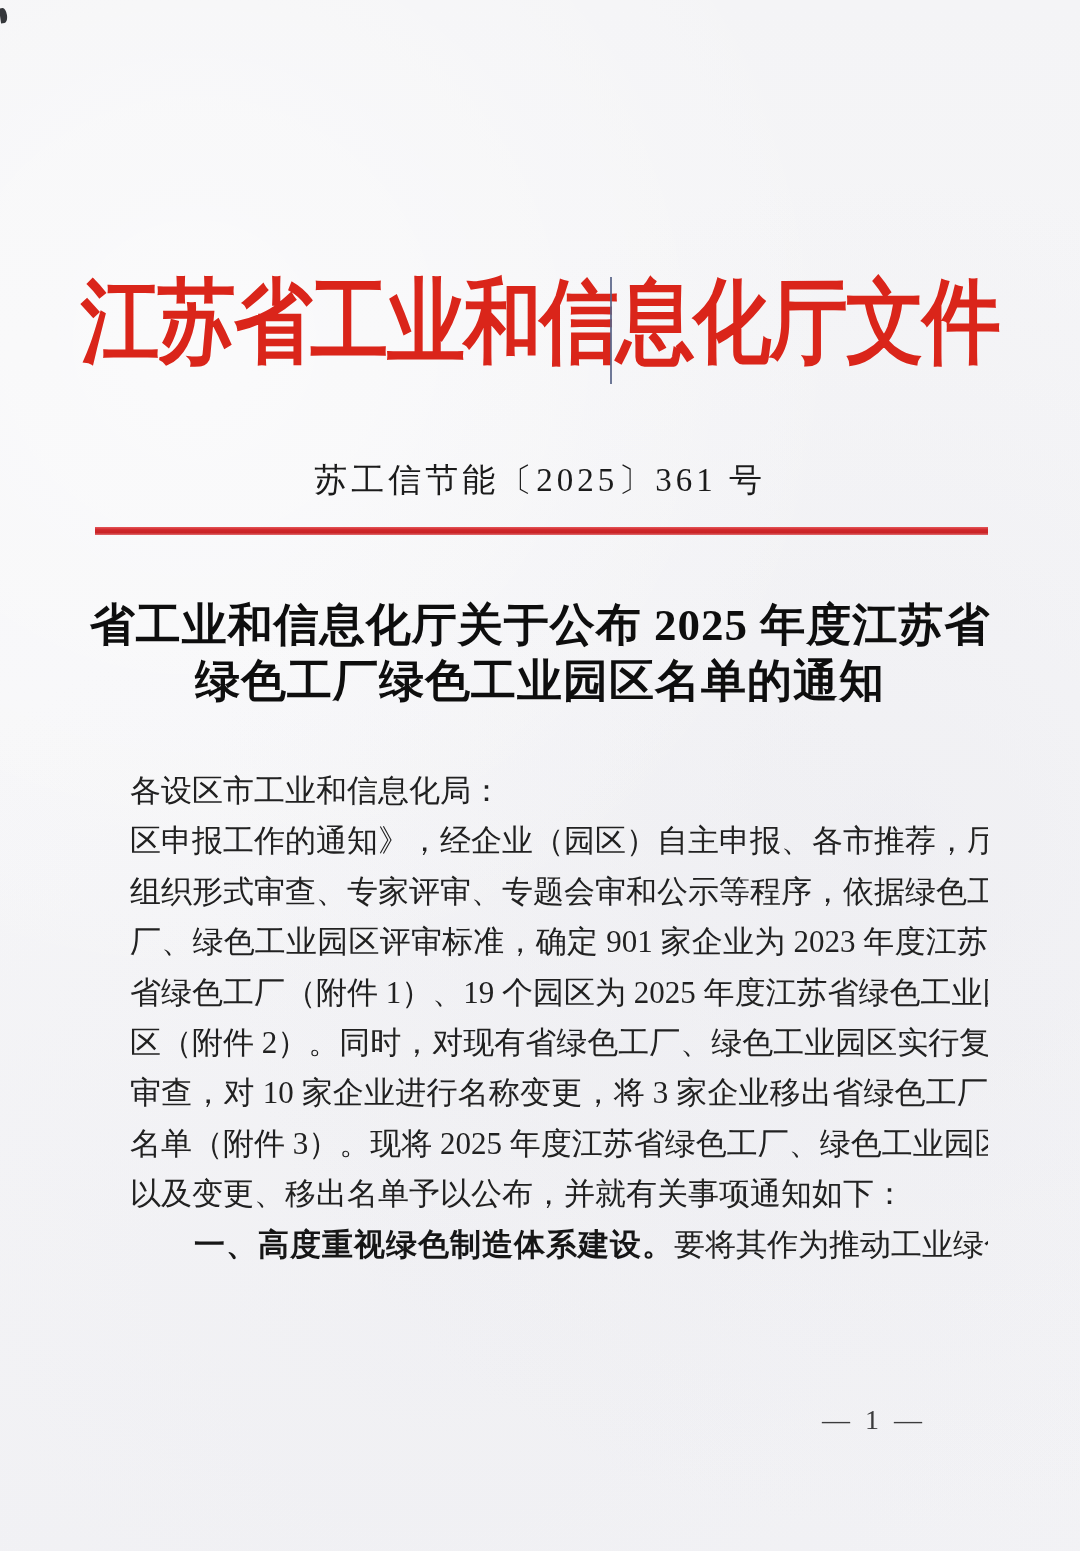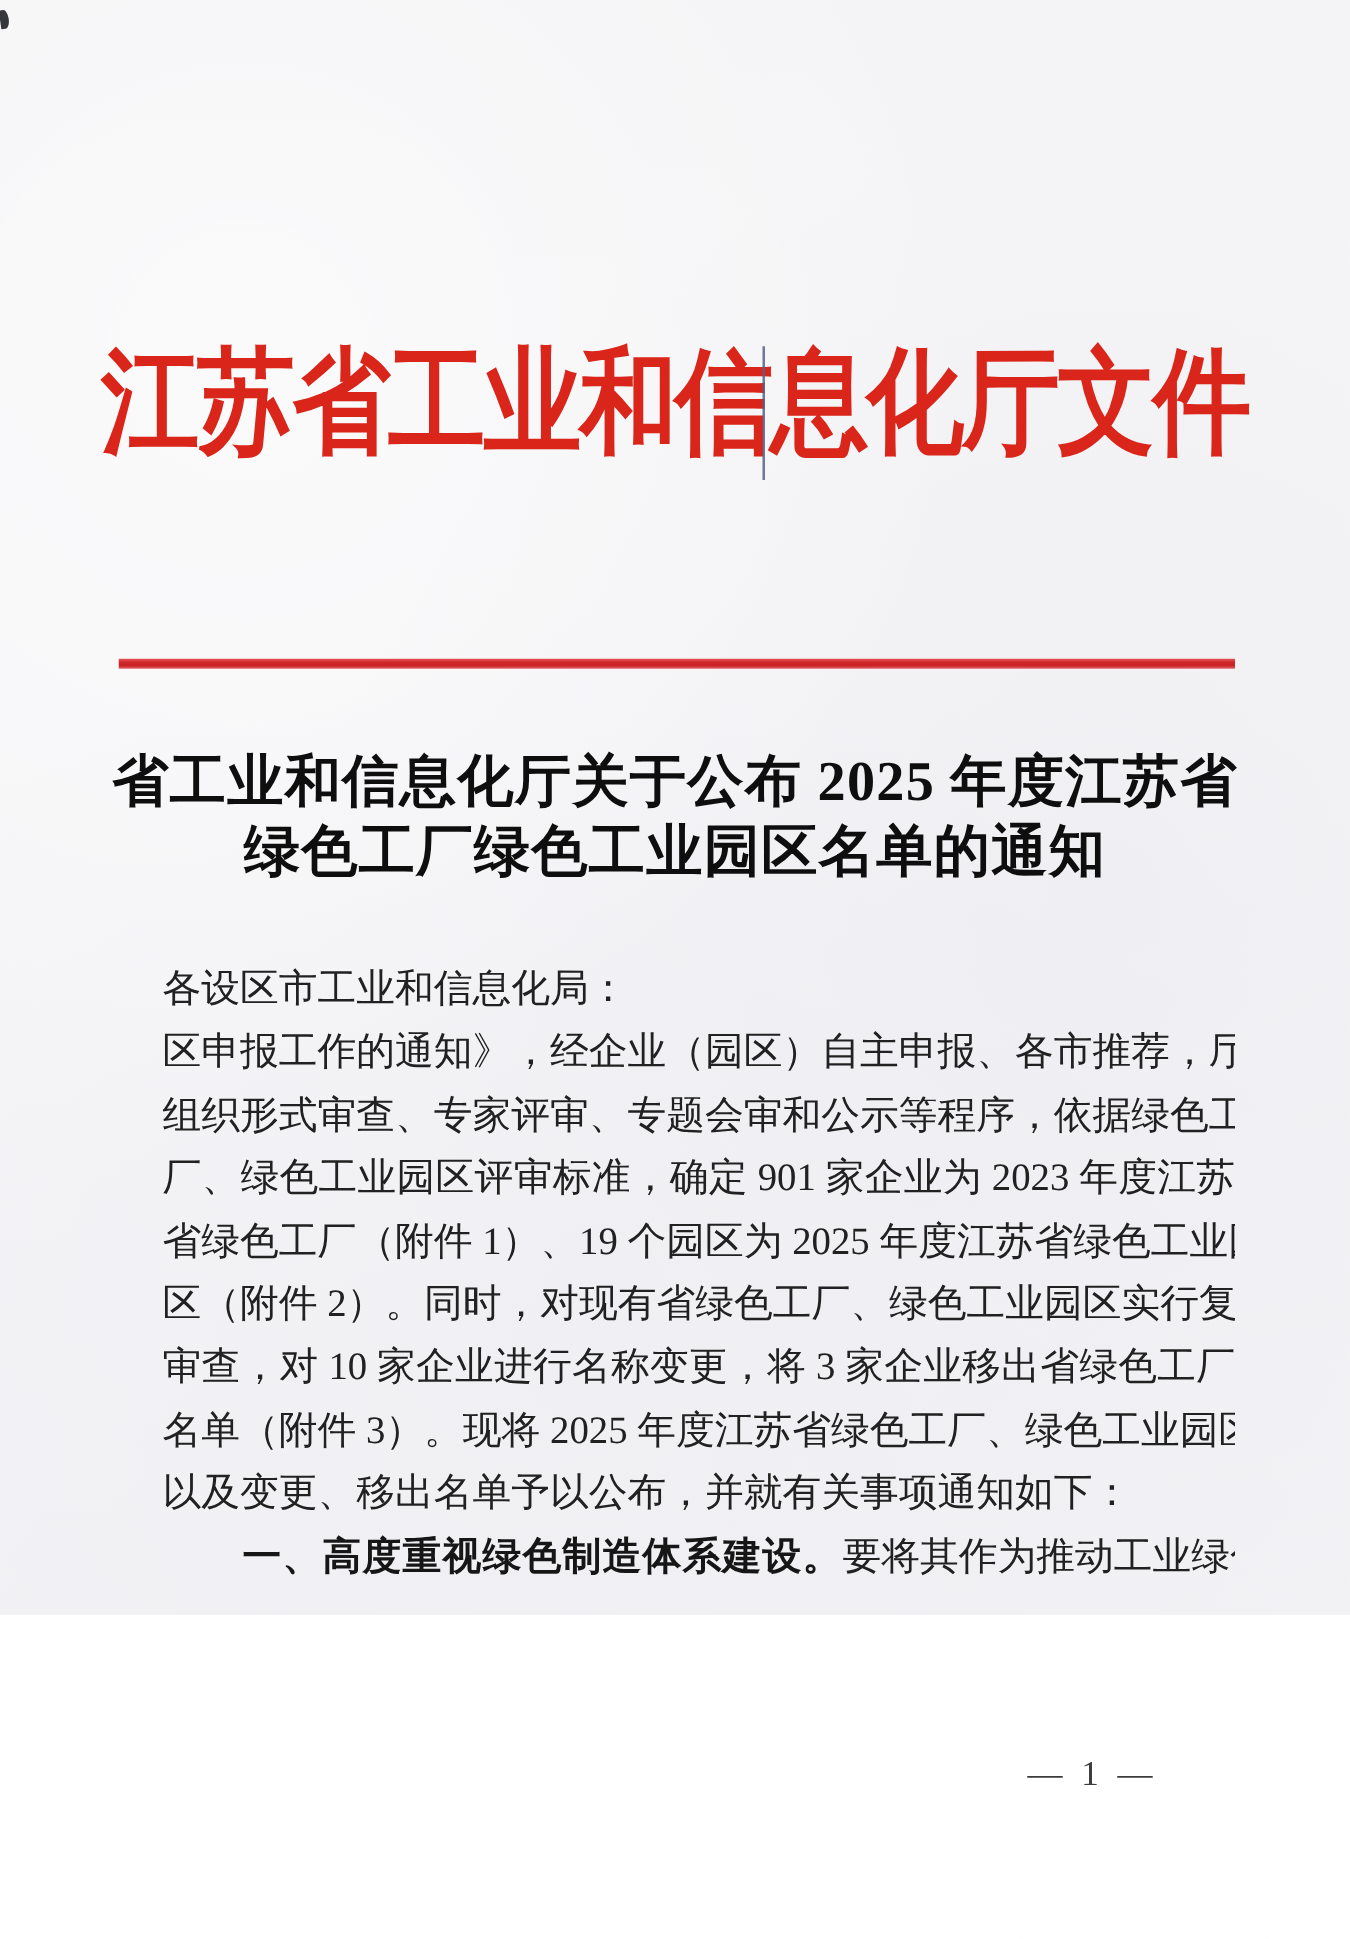--- a/index.html
+++ b/index.html
@@ -8,21 +8,21 @@
   }
   body {
     width: 1080px;
     height: 1551px;
     font-family: "Liberation Serif", "DejaVu Serif", serif;
     overflow: hidden;
   }
   .page {
     position: relative;
     width: 1080px;
-    height: 1292px;
+    height: 1551px;
     background-color: #f5f5f7;
     background-image:
       radial-gradient(circle at 18% 22%, rgba(255,255,255,0.55), rgba(255,255,255,0) 45%),
       radial-gradient(circle at 82% 55%, rgba(228,228,234,0.35), rgba(228,228,234,0) 55%),
       radial-gradient(circle at 40% 85%, rgba(236,236,240,0.40), rgba(236,236,240,0) 50%),
       linear-gradient(180deg, #f4f4f6 0%, #f6f6f8 45%, #f2f2f5 100%);
   }
   .corner-mark {
     position: absolute;
     left: 0;
@@ -133,20 +133,21 @@
 <body>
 
 <div class="page">
 
   <div class="corner-mark"></div>
 
   <div class="agency-header">江苏省工业和信息化厅文件</div>
 
   <div class="scan-line-artifact"></div>
 
+  <div class="doc-number">苏工信节能〔2025〕361 号</div>
 
   <div class="red-rule"></div>
 
   <div class="notice-title">
     <div>省工业和信息化厅关于公布 2025 年度江苏省</div>
     <div>绿色工厂绿色工业园区名单的通知</div>
   </div>
 
   <div class="body-text">
     <div class="bline left">各设区市工业和信息化局：</div>

